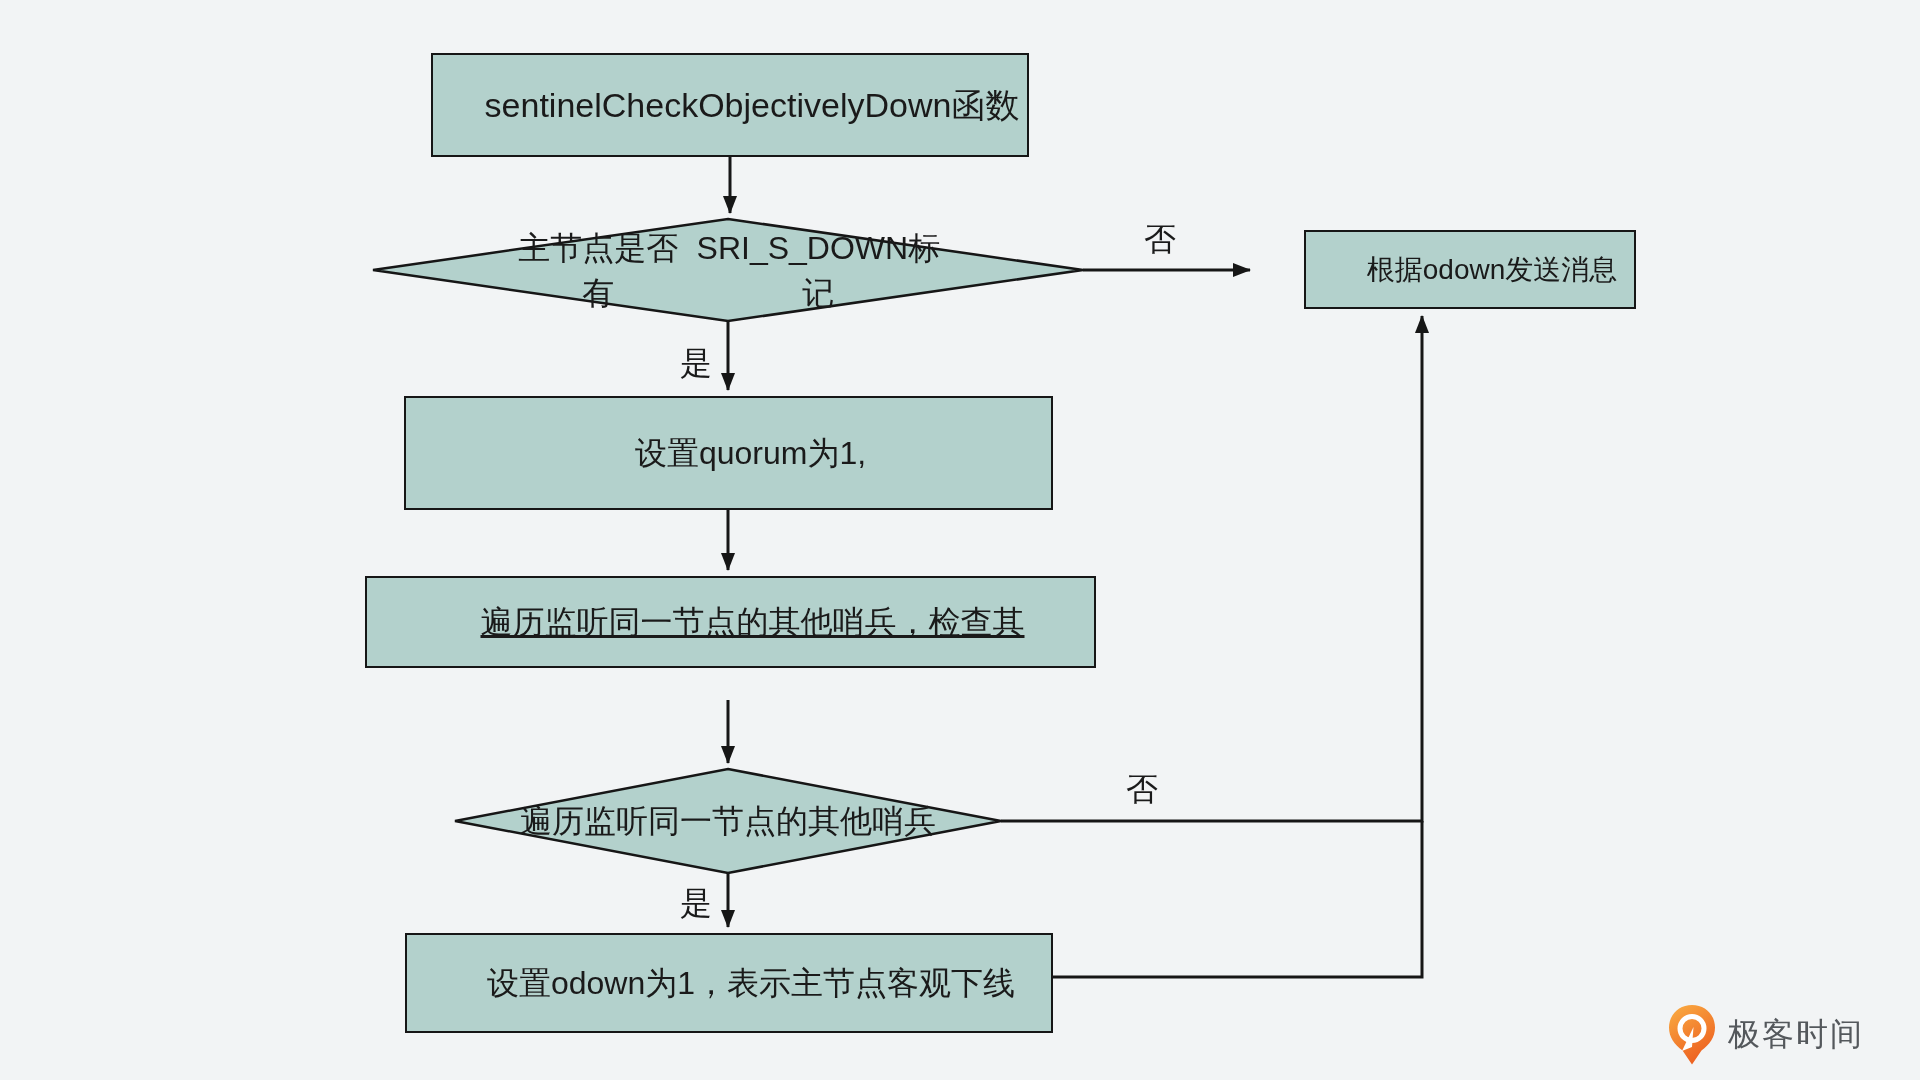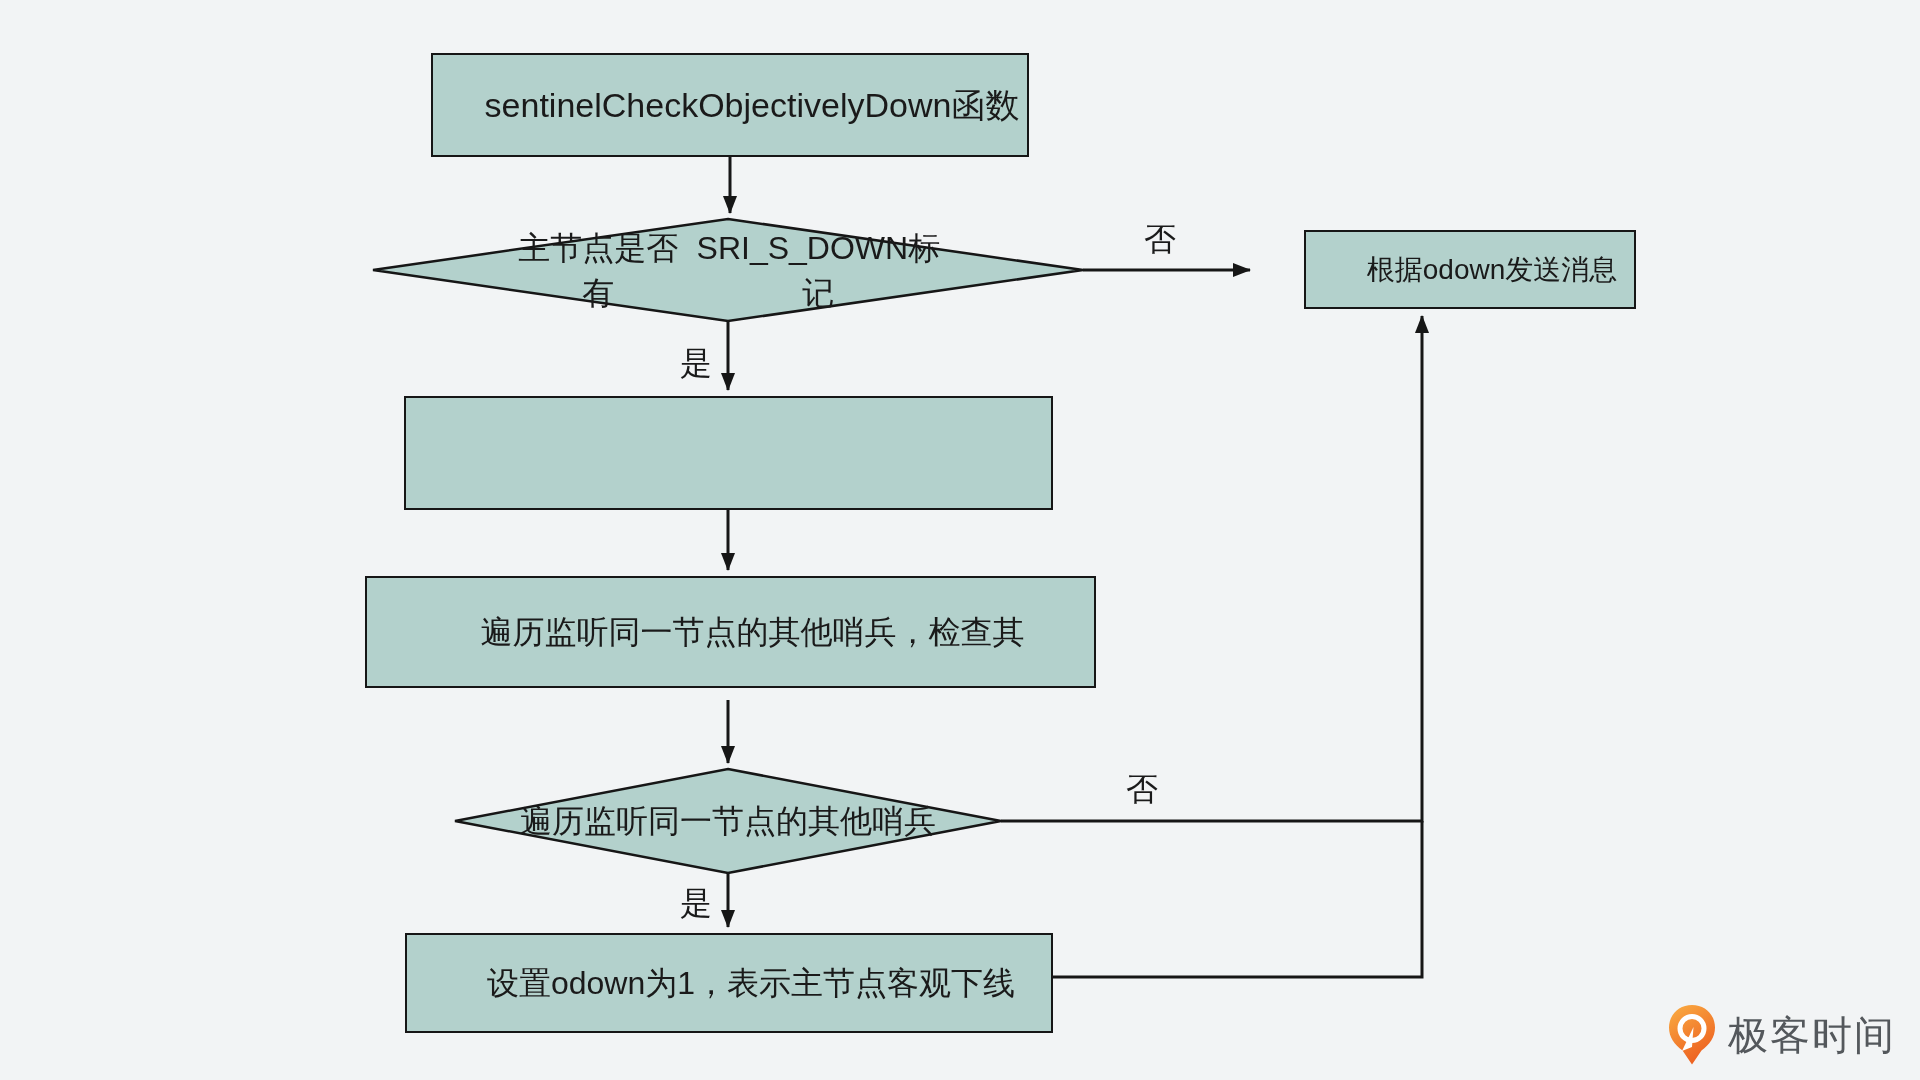--- a/index.html
+++ b/index.html
@@ -52,21 +52,21 @@
     font-size:32px;
     color:var(--text-color);
     text-align:center;
   }
   .watermark{
     position:absolute;
     left:1668px;top:1004px;
     display:flex;align-items:center;gap:12px;
   }
   .watermark .brand-name{
-    font-size:40px;
+    font-size:32px;
     font-weight:500;
     letter-spacing:2px;
     color:var(--brand-text);
   }
 </style>
 </head>
 <body>
 
 <div class="canvas">
 
@@ -105,23 +105,24 @@
   <div class="diamond-label" style="left:508px;top:225px;width:440px;height:92px;">
     <span>主节点是否有</span>
     <span>SRI_S_DOWN标记</span>
   </div>
 
   <div class="node node-send" style="left:1256px;top:230px;width:332px;height:79px;margin-left:48px;">
     <span>根据odown发送消息</span>
   </div>
 
   <div class="node" style="left:404px;top:396px;width:649px;height:114px;">
+    <span>设置quorum为1,</span>
   </div>
 
-  <div class="node" style="left:365px;top:576px;width:731px;height:112px;">
+  <div class="node" style="left:365px;top:576px;width:731px;height:92px;text-decoration:underline;">
     <span>遍历监听同一节点的其他哨兵，检查其</span>
   </div>
 
   <div class="diamond-label" style="left:508px;top:796px;width:440px;height:50px;">
     <span>遍历监听同一节点的其他哨兵</span>
   </div>
 
   <div class="node" style="left:405px;top:933px;width:648px;height:100px;">
     <span>设置odown为1，表示主节点客观下线</span>
   </div>

